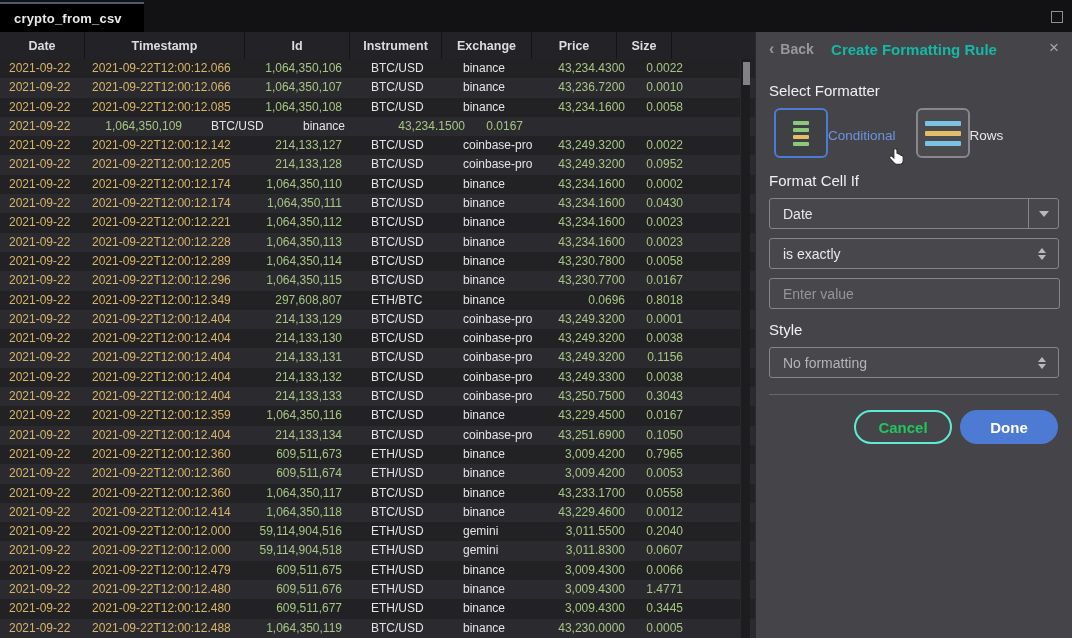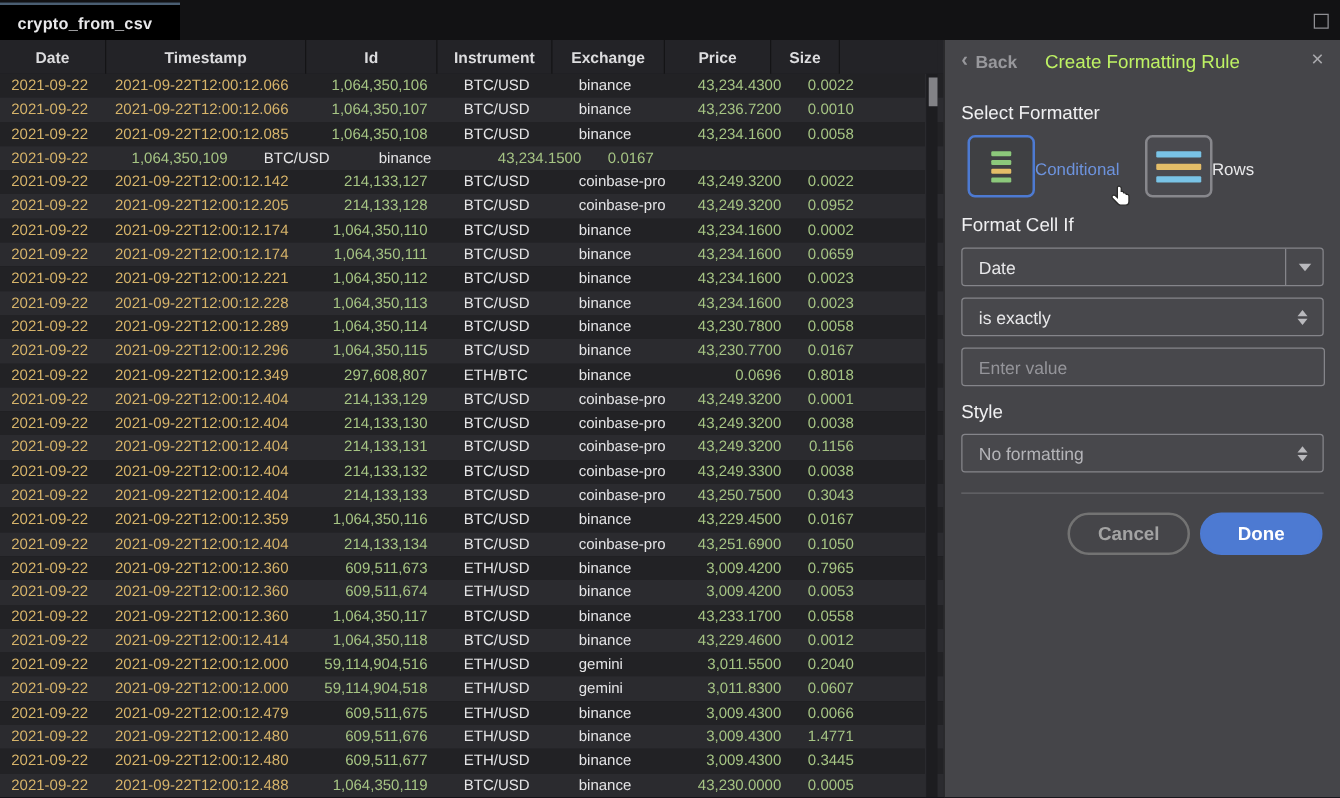--- a/index.html
+++ b/index.html
@@ -72,21 +72,21 @@
   .panel-header {
     position: relative; height: 34px; display: flex; align-items: center;
   }
   .back-btn {
     display: flex; align-items: center; gap: 6px; margin-left: 13px;
     color: #98989c; font-size: 14px; font-weight: bold; cursor: default;
   }
   .back-chevron { font-size: 16px; line-height: 14px; }
   .panel-title {
     position: absolute; left: 0; right: 0; text-align: center;
-    font-size: 15px; font-weight: normal; color: #bef264;
+    font-size: 15px; font-weight: bold; color: #14b8a6;
   }
   .close-btn {
     position: absolute; right: 13px; top: 7px; color: #a8a8ac;
     font-size: 17px; line-height: 17px; font-weight: normal;
   }
   .section-label { margin: 16px 13px 0 13px; font-size: 15px; color: #f0f0f2; }
   
   .formatters { display: flex; gap: 20px; margin: 9px 0 0 18px; }
   .formatter { display: flex; align-items: center; }
   .fcard {
@@ -134,21 +134,21 @@
     font-family: "Liberation Sans", sans-serif;
   }
   .value-input::placeholder { color: #95959a; }
   .divider { margin: 16px 13px 0 13px; height: 1px; background: #68686c; }
   .btn-row { display: flex; justify-content: flex-end; gap: 8px; margin: 15px 14px 0 0; }
   .btn {
     height: 34px; min-width: 98px; border-radius: 17px; font-size: 15px;
     font-weight: bold; display: flex; align-items: center; justify-content: center;
     padding: 0 18px;
   }
-  .btn.cancel { border: 2px solid #737373; color: #a3a3a3; background: transparent; text-align: center; }
+  .btn.cancel { border: 2px solid #5eead4; color: #22c55e; background: transparent; text-align: center; }
   .btn.done { background: #4d7ad2; color: #ffffff; border: 2px solid #4d7ad2; }
   
   .cursor { position: absolute; left: 886px; top: 146px; width: 22px; height: 24px; z-index: 10; }
 </style>
 </head>
 <body>
 
 <div class="app">
 
   <div class="titlebar">
@@ -230,21 +230,21 @@
           <div class="cell c5 t5">43,234.1600</div>
           <div class="cell c6 t6">0.0002</div>
         </div>
         <div class="trow alt">
           <div class="cell c0 t0">2021-09-22</div>
           <div class="cell c1 t1">2021-09-22T12:00:12.174</div>
           <div class="cell c2 t2">1,064,350,111</div>
           <div class="cell c3 t3">BTC/USD</div>
           <div class="cell c4 t4">binance</div>
           <div class="cell c5 t5">43,234.1600</div>
-          <div class="cell c6 t6">0.0659</div>
+          <div class="cell c6 t6">0.0430</div>
         </div>
         <div class="trow">
           <div class="cell c0 t0">2021-09-22</div>
           <div class="cell c1 t1">2021-09-22T12:00:12.221</div>
           <div class="cell c2 t2">1,064,350,112</div>
           <div class="cell c3 t3">BTC/USD</div>
           <div class="cell c4 t4">binance</div>
           <div class="cell c5 t5">43,234.1600</div>
           <div class="cell c6 t6">0.0023</div>
         </div>

